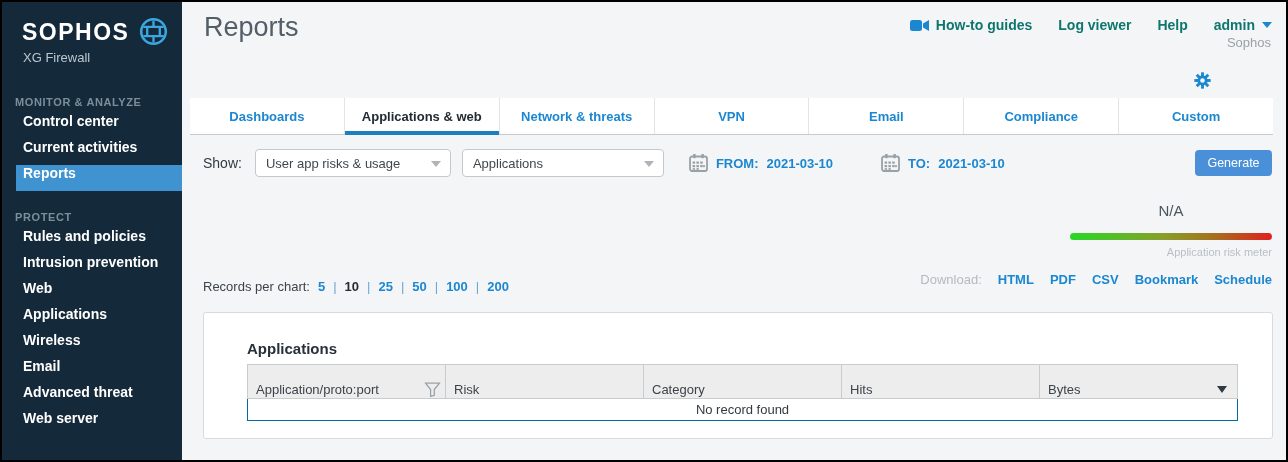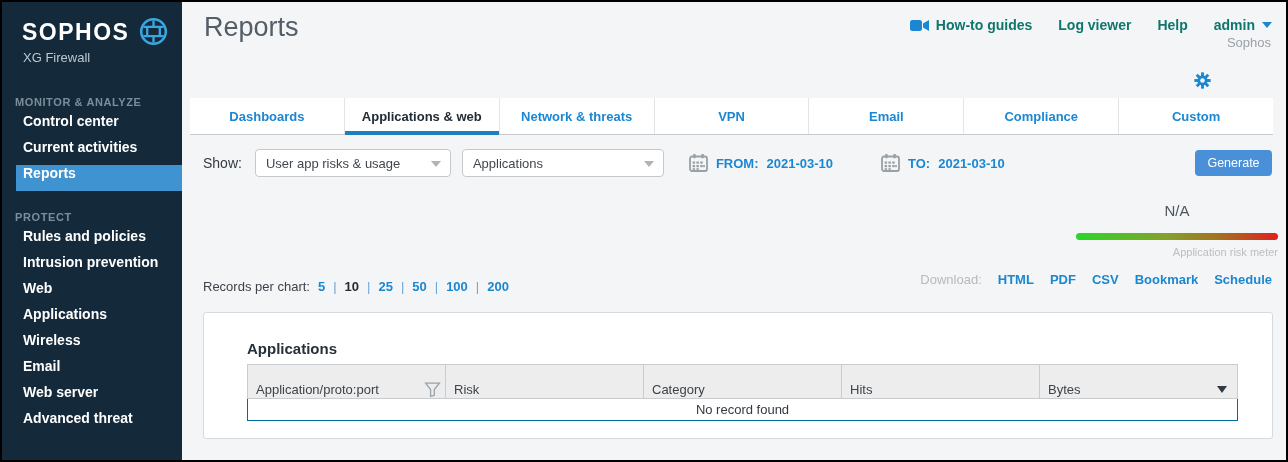--- a/index.html
+++ b/index.html
@@ -60,21 +60,21 @@
               border-top:6px solid #b0b4b8; }
   .date-group { display:flex; align-items:center; gap:8px; font-size:13px; font-weight:700;
                 color:#1c87d1; cursor:pointer; }
   .date-group.from { margin-left:25px; }
   .date-group.to   { margin-left:48px; }
   .generate-btn { margin-left:auto; width:77px; height:26px; background:#4a90d9; border:none;
                   border-radius:4px; color:#fff; font-size:12.5px; font-family:inherit;
                   cursor:pointer; }
 
   
-  .risk-meter { position:absolute; right:8px; top:200px; width:202px; }
+  .risk-meter { position:absolute; right:14px; top:200px; width:202px; }
   .risk-value { text-align:center; font-size:15px; color:#4c565e; }
   .risk-bar { margin-top:14px; height:7px; border-radius:4px;
               background:linear-gradient(to right,#27d827,#86a02a 45%,#a3731f 70%,#e02020); }
   .risk-caption { margin-top:6px; text-align:right; font-size:11px; color:#b9bfc4; }
 
   
   .records-row { position:absolute; left:21px; top:277px; display:flex; align-items:center;
                  gap:8px; font-size:13px; color:#3c434a; }
   .record-opt { color:#1c87d1; font-weight:600; cursor:pointer; }
   .record-opt.selected { color:#252d34; }
@@ -157,24 +157,24 @@
       <div class="nav-item">
           <span>Applications</span>
         </div>
       <div class="nav-item">
           <span>Wireless</span>
         </div>
       <div class="nav-item">
           <span>Email</span>
         </div>
       <div class="nav-item">
+          <span>Advanced threat</span>
+        </div>
+      <div class="nav-item">
           <span>Web server</span>
-        </div>
-      <div class="nav-item">
-          <span>Advanced threat</span>
         </div>
     </div>
   </div>
 
   <div class="main">
     <div class="page-title">Reports</div>
 
     <div class="top-links">
       <span class="top-link">
         <span class="icon">

